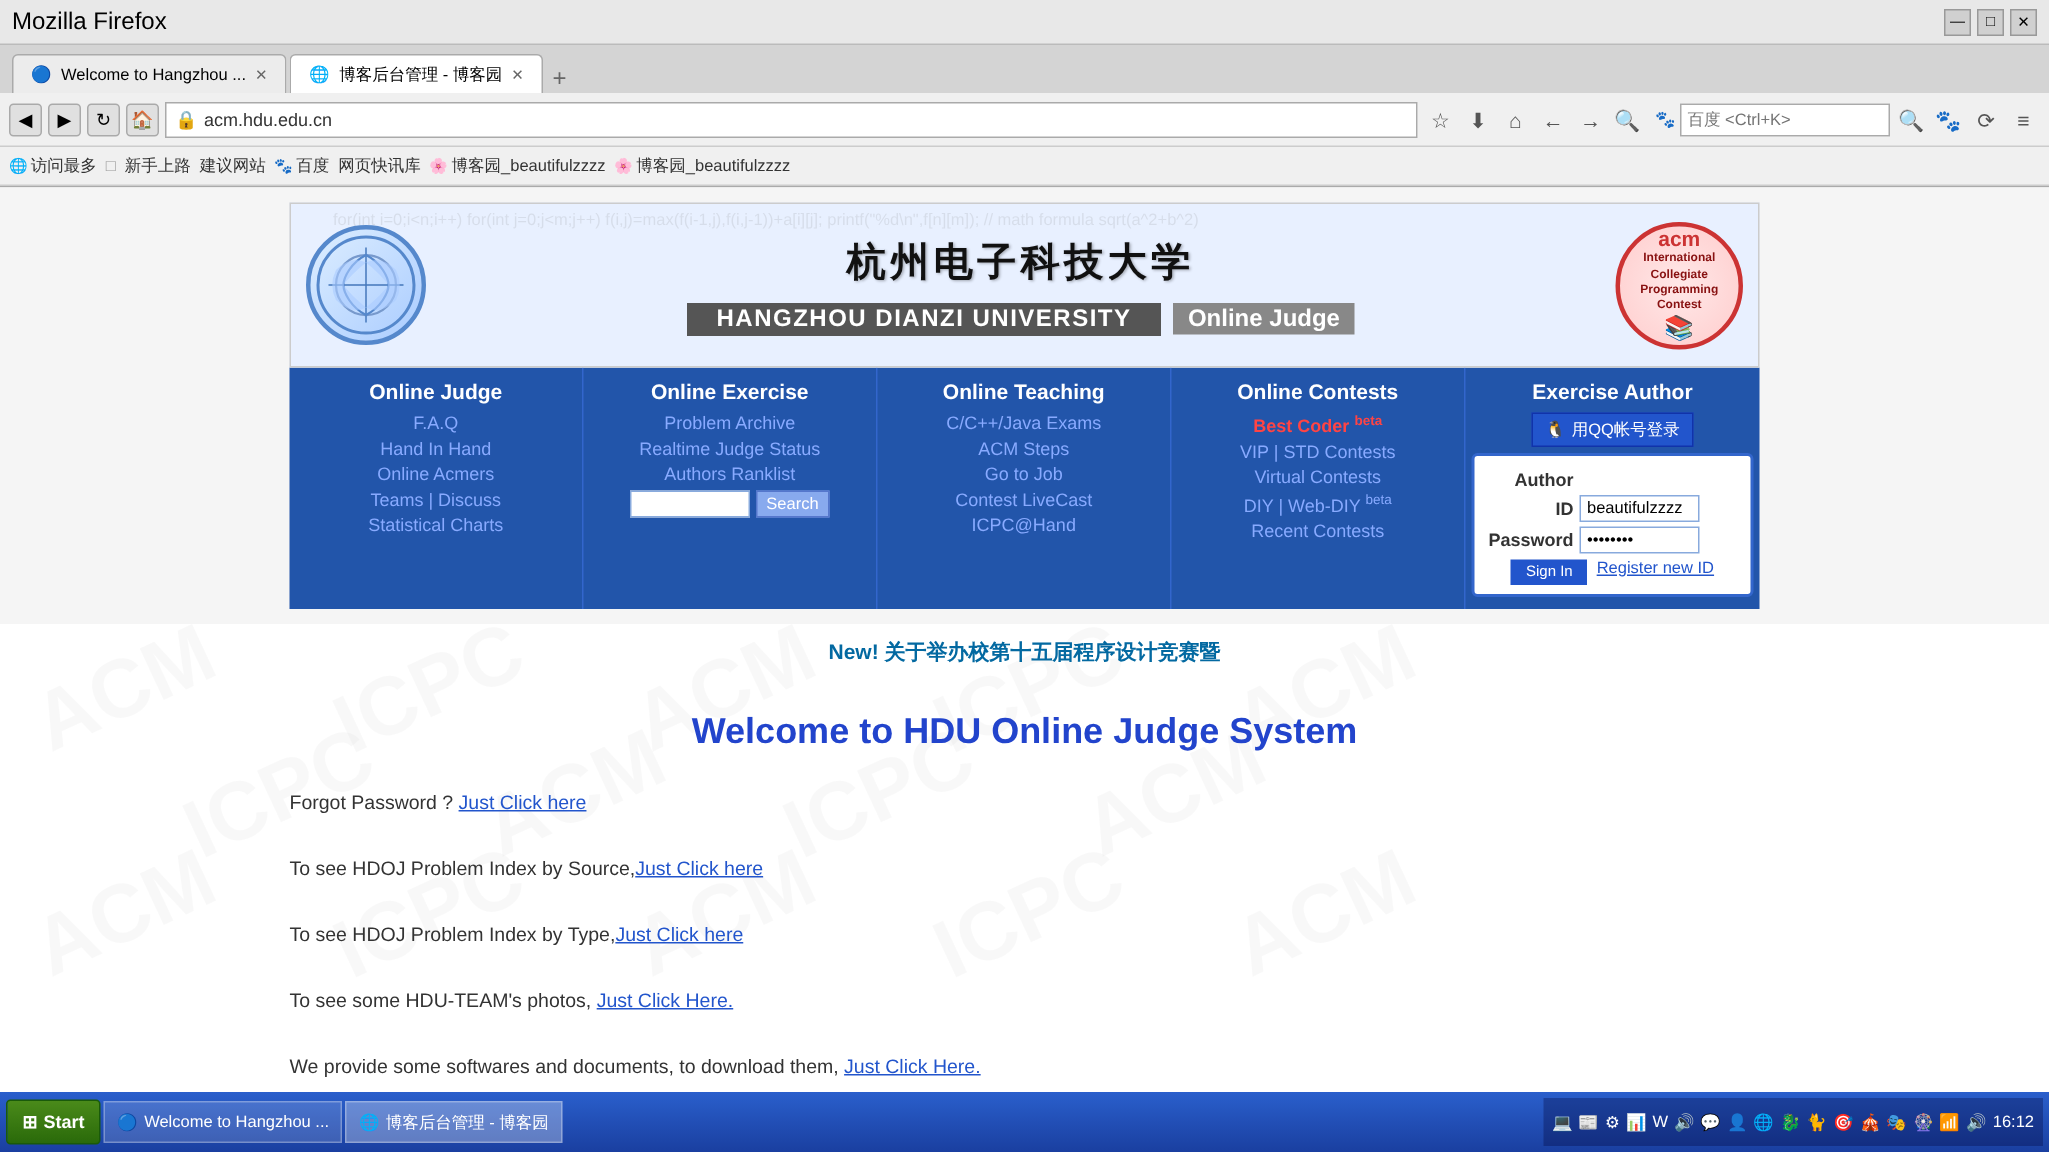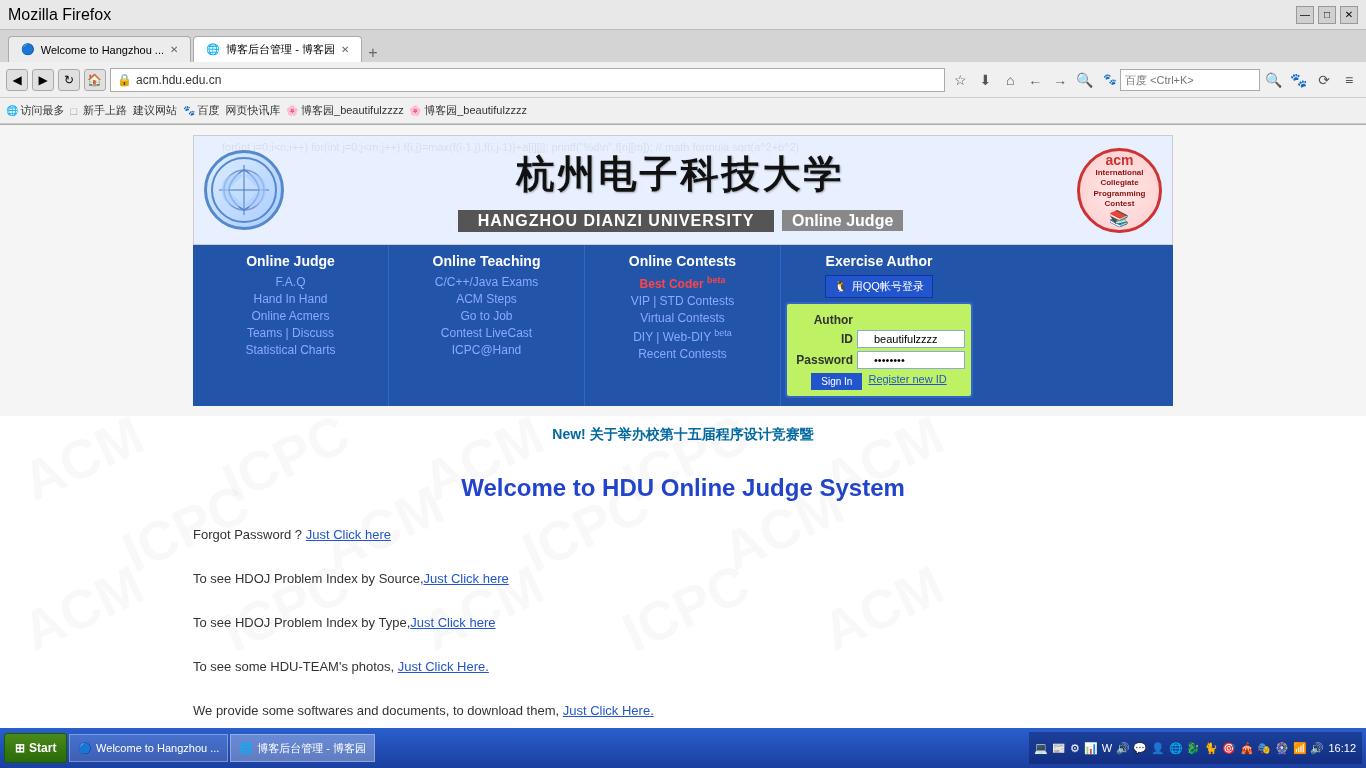--- a/index.html
+++ b/index.html
@@ -55,24 +55,24 @@
     .sub-nav-links a.highlight { color: #ff4444; font-weight: bold; }
 
     
     .search-box-nav { margin-top: 4px; }
     .search-input { border: 1px solid #88aadd; padding: 2px 4px; font-size: 11px; width: 80px; background: #fff; }
     .search-btn { background: #88aaee; border: 1px solid #5577cc; padding: 2px 6px; font-size: 11px; cursor: pointer; color: #fff; }
 
     
     .author-panel { position: relative; }
     .qq-login-btn { background: #2255cc; color: #fff; border: 1px solid #1133aa; padding: 3px 8px; font-size: 11px; cursor: pointer; display: flex; align-items: center; gap: 4px; margin: 0 auto 4px; }
-    .login-form { border: 2px solid #3366cc; background: #bef264; padding: 6px; margin-top: 2px; border-radius: 4px; }
+    .login-form { border: 2px solid #3366cc; background: #ffffff; padding: 6px; margin-top: 2px; border-radius: 4px; }
     .login-row { display: flex; align-items: center; margin: 3px 0; gap: 4px; font-size: 12px; color: #333; }
     .login-label { width: 60px; text-align: right; font-weight: bold; }
-    .login-input { border: 1px solid #88aadd; padding: 2px 16px; font-size: 11px; width: 108px; }
+    .login-input { border: 1px solid #88aadd; padding: 2px 4px; font-size: 11px; width: 80px; }
     .login-actions { display: flex; gap: 6px; margin-top: 4px; justify-content: center; }
     .signin-btn { background: #2255cc; color: #fff; border: none; padding: 3px 10px; cursor: pointer; font-size: 10px; }
     .register-link { color: #2255cc; font-size: 11px; cursor: pointer; text-decoration: underline; }
 
     
     .page-container { width: 980px; margin: 0 auto; }
 
     
     .announcement { color: #0369a1; font-size: 14px; font-weight: bold; padding: 10px 0; text-align: center; }
 
@@ -204,21 +204,21 @@
             <path d="M35 10 L35 60 M10 35 L60 35" stroke="#4477bb" stroke-width="1" fill="none"></path>
             <path d="M35 15 C45 20 50 30 50 35 C50 40 45 50 35 55 C25 50 20 40 20 35 C20 30 25 20 35 15Z" fill="none" stroke="#5588cc" stroke-width="1.5"></path>
 
             <path d="M15 25 Q25 15 35 20 Q25 28 20 35 Q25 42 35 50 Q25 55 15 45 Q10 35 15 25Z" fill="#aaccff" opacity="0.6"></path>
             <path d="M55 25 Q45 15 35 20 Q45 28 50 35 Q45 42 35 50 Q45 55 55 45 Q60 35 55 25Z" fill="#aaccff" opacity="0.6"></path>
           </svg>
         </div>
       </div>
 
       <div class="header-title-area">
-        <div class="header-chinese" style="font-family: 'SimHei', 'STHeiti', Arial; font-size: 38px; color: #111; text-shadow: 1px 1px 2px rgba(0,0,0,0.3); letter-spacing: 3px;">杭州电子科技大学</div>
+        <div class="header-chinese" style="font-family: 'SimHei', 'STHeiti', Arial; font-size: 26px; color: #111; text-shadow: 1px 1px 2px rgba(0,0,0,0.3); letter-spacing: 3px;">杭州电子科技大学</div>
         <div style="margin-top: 6px;">
           <span class="header-english" style="font-size: 16px; background: #555; color: #fff; padding: 2px 20px; font-weight: bold; letter-spacing: 1px;">HANGZHOU DIANZI UNIVERSITY</span>
           <span class="header-online-judge" style="font-size: 16px; background: #888; color: #fff; padding: 2px 10px; font-weight: bold;">Online Judge</span>
         </div>
       </div>
 
       <div class="header-acm-badge">
         <div class="acm-circle">
           <div style="text-align:center;">
             <div style="font-size:14px; font-weight:bold; color:#cc3333;">acm</div>
@@ -246,20 +246,38 @@
             </li>
           <li>
               <a href="#">Teams | Discuss</a>
             </li>
           <li>
               <a href="#">Statistical Charts</a>
             </li>
         </ul>
       </div>
 
+      <div class="nav-section">
+        <div class="nav-section-title">Online Exercise</div>
+        <ul class="sub-nav-links">
+          <li>
+              <a href="#">Problem Archive</a>
+            </li>
+          <li>
+              <a href="#">Realtime Judge Status</a>
+            </li>
+          <li>
+              <a href="#">Authors Ranklist</a>
+            </li>
+        </ul>
+        <div class="search-box-nav">
+          <input type="text" class="search-input" placeholder="" style="">
+          <button class="search-btn">Search</button>
+        </div>
+      </div>
 
       <div class="nav-section">
         <div class="nav-section-title">Online Teaching</div>
         <ul class="sub-nav-links">
           <li>
               <a href="#">C/C++/Java Exams</a>
             </li>
           <li>
               <a href="#">ACM Steps</a>
             </li>

